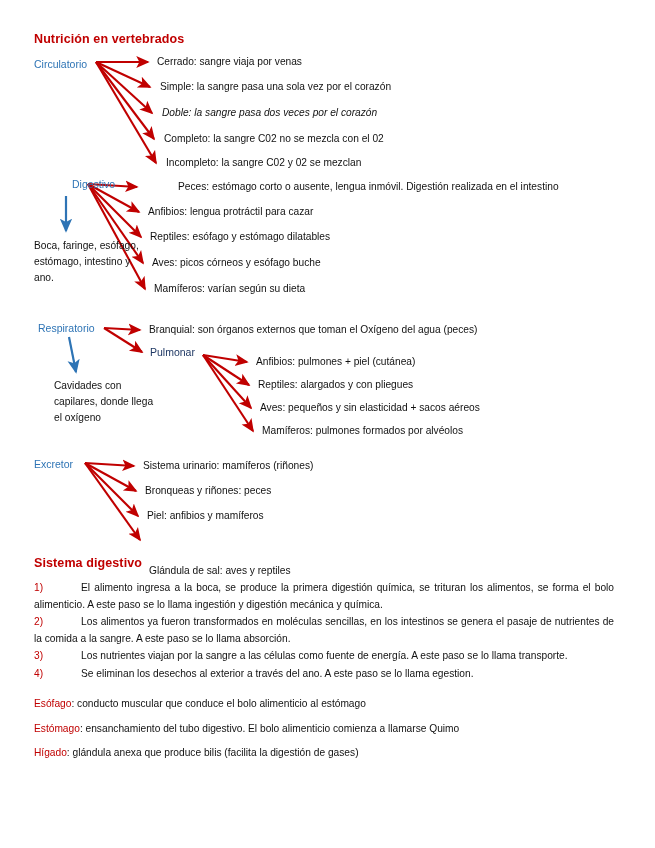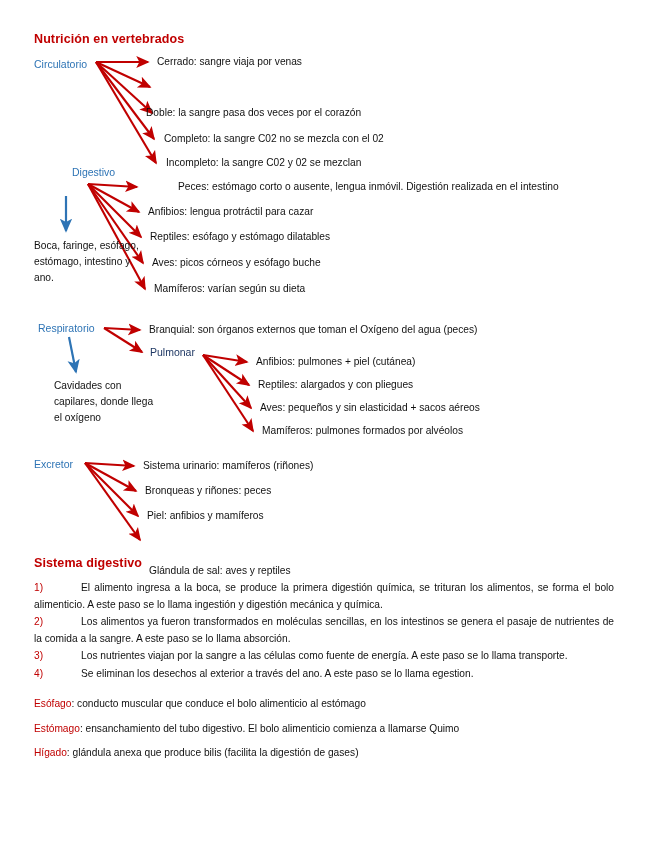--- a/index.html
+++ b/index.html
@@ -142,25 +142,26 @@
       <line x1="85" y1="463" x2="136" y2="491"></line>
       <line x1="85" y1="463" x2="138" y2="516"></line>
       <line x1="85" y1="463" x2="140" y2="540"></line>
     </g>
   </svg>
 
   <div class="txt heading" style="left:34px; top:32px;">Nutrición en vertebrados</div>
 
   <div class="txt node-label" style="left:34px; top:58px;">Circulatorio</div>
   <div class="txt branch" style="left:157px; top:56px;">Cerrado: sangre viaja por venas</div>
-  <div class="txt branch" style="left:146px; top:107px;">Doble: la sangre pasa dos veces por el corazón</div>
+  <div class="txt branch" style="left:160px; top:81px;">Simple: la sangre pasa una sola vez por el corazón</div>
+  <div class="txt branch" style="left:162px; top:107px;font-style:italic;">Doble: la sangre pasa dos veces por el corazón</div>
   <div class="txt branch" style="left:164px; top:133px;">Completo: la sangre C02 no se mezcla con el 02</div>
   <div class="txt branch" style="left:166px; top:157px;">Incompleto: la sangre C02 y 02 se mezclan</div>
 
-  <div class="txt node-label" style="left:38px; top:166px;padding-left:34px;">Digestivo</div>
+  <div class="txt node-label" style="left:38px; top:178px;padding-left:34px;">Digestivo</div>
   <div class="sub-note" style="left:34px; top:238px; width:112px;">Boca, faringe, esófago, estómago, intestino y ano.</div>
   <div class="txt branch" style="left:146px; top:181px;padding-left:32px;">Peces: estómago corto o ausente, lengua inmóvil. Digestión realizada en el intestino</div>
   <div class="txt branch" style="left:148px; top:206px;">Anfibios: lengua protráctil para cazar</div>
   <div class="txt branch" style="left:150px; top:231px;">Reptiles: esófago y estómago dilatables</div>
   <div class="txt branch" style="left:152px; top:257px;">Aves: picos córneos y esófago buche</div>
   <div class="txt branch" style="left:154px; top:283px;">Mamíferos: varían según su dieta</div>
 
   <div class="txt node-label" style="left:38px; top:322px;">Respiratorio</div>
   <div class="sub-note" style="left:54px; top:378px; width:104px;">Cavidades con capilares, donde llega el oxígeno</div>
   <div class="txt branch" style="left:149px; top:324px;">Branquial: son órganos externos que toman el Oxígeno del agua (peces)</div>

